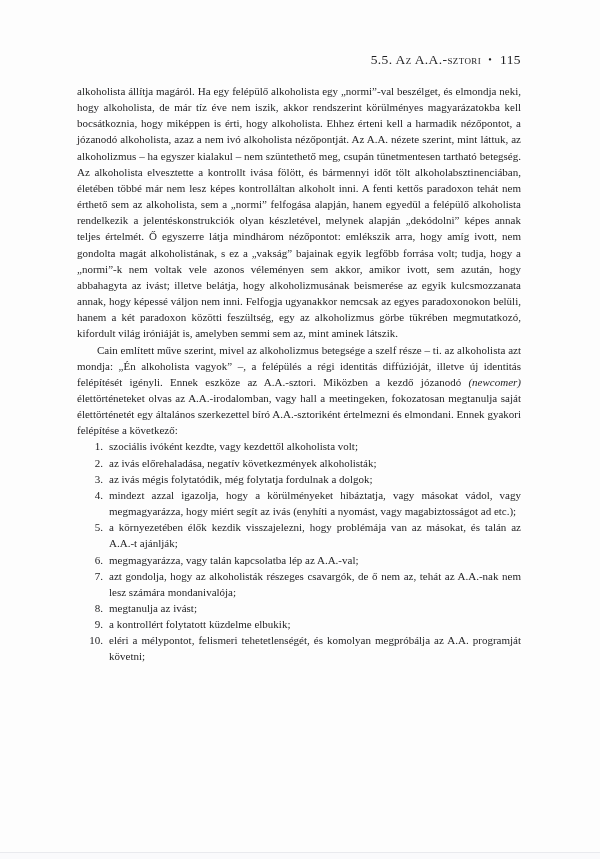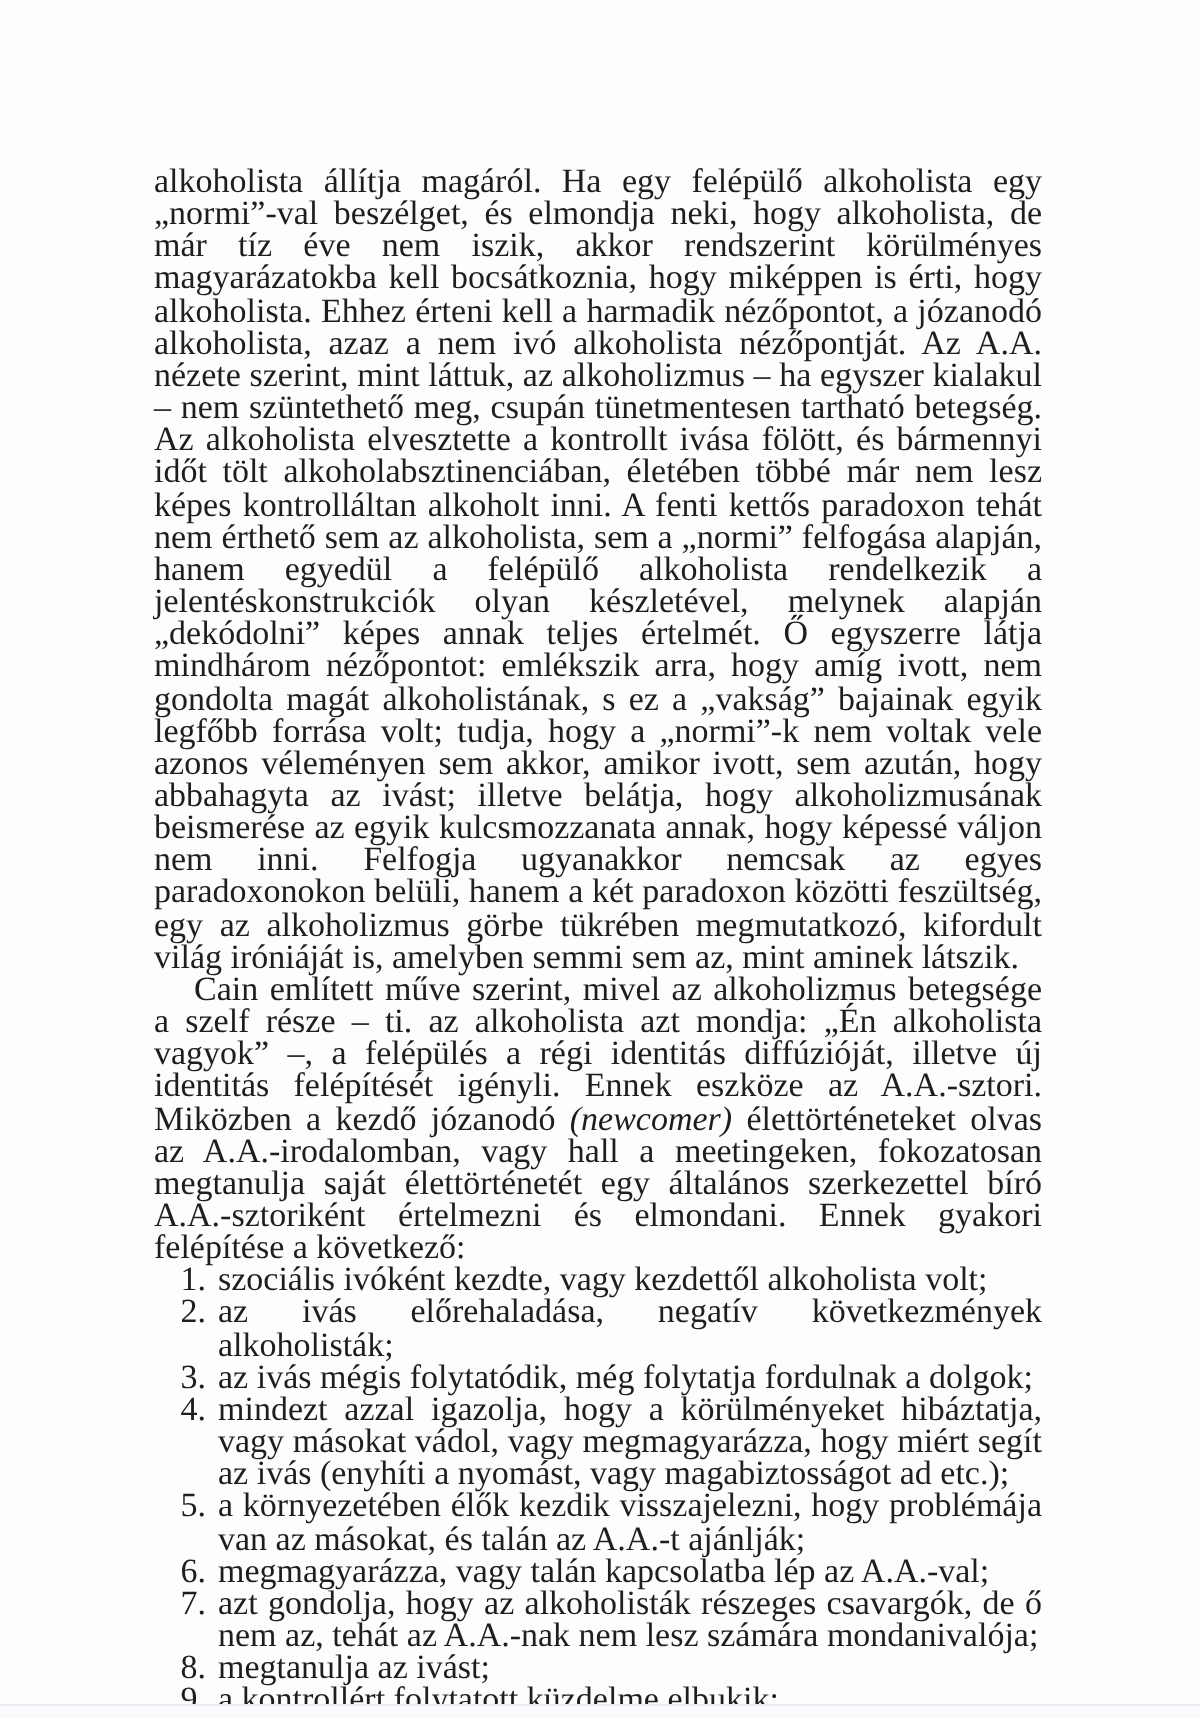--- a/index.html
+++ b/index.html
@@ -34,21 +34,21 @@
     vertical-align: 1.5px;
   }
   .header-page {
     font-variant: normal;
   }
   .body-text {
     position: absolute;
     top: 83px;
     left: 77px;
     width: 444px;
-    font-size: 17px;
+    font-size: 11px;
     line-height: 16.15px;
     text-align: justify;
   }
   p.para {
     margin: 0;
     padding: 0;
   }
   p.para.indent {
     text-indent: 20px;
   }
@@ -78,20 +78,23 @@
     height: 6px;
     border-top: 1px solid #e9eaee;
     background: #fafafc;
   }
 </style>
 </head>
 <body>
 
 <div class="page">
 
+  <div class="running-header">
+    <span class="header-title">5.5. Az A.A.-sztori</span><span class="header-sep">•</span><span class="header-page">115</span>
+  </div>
 
   <div class="body-text" id="body-text">
       <p class="para">alkoholista állítja magáról. Ha egy felépülő alkoholista egy „normi”-val beszélget, és elmondja neki, hogy alkoholista, de már tíz éve nem iszik, akkor rendszerint körülményes magyarázatokba kell bocsátkoznia, hogy miképpen is érti, hogy alkoholista. Ehhez érteni kell a harmadik nézőpontot, a józanodó alkoholista, azaz a nem ivó alkoholista nézőpontját. Az A.A. nézete szerint, mint láttuk, az alkoholizmus – ha egyszer kialakul – nem szüntethető meg, csupán tünetmentesen tartható betegség. Az alkoholista elvesztette a kontrollt ivása fölött, és bármennyi időt tölt alkoholabsztinenciában, életében többé már nem lesz képes kontrolláltan alkoholt inni. A fenti kettős paradoxon tehát nem érthető sem az alkoholista, sem a „normi” felfogása alapján, hanem egyedül a felépülő alkoholista rendelkezik a jelentéskonstrukciók olyan készletével, melynek alapján „dekódolni” képes annak teljes értelmét. Ő egyszerre látja mindhárom nézőpontot: emlékszik arra, hogy amíg ivott, nem gondolta magát alkoholistának, s ez a „vakság” bajainak egyik legfőbb forrása volt; tudja, hogy a „normi”-k nem voltak vele azonos véleményen sem akkor, amikor ivott, sem azután, hogy abbahagyta az ivást; illetve belátja, hogy alkoholizmusának beismerése az egyik kulcsmozzanata annak, hogy képessé váljon nem inni. Felfogja ugyanakkor nemcsak az egyes paradoxonokon belüli, hanem a két paradoxon közötti feszültség, egy az alkoholizmus görbe tükrében megmutatkozó, kifordult világ iróniáját is, amelyben semmi sem az, mint aminek látszik.</p>
       <p class="para indent">Cain említett műve szerint, mivel az alkoholizmus betegsége a szelf része – ti. az alkoholista azt mondja: „Én alkoholista vagyok” –, a felépülés a régi identitás diffúzióját, illetve új identitás felépítését igényli. Ennek eszköze az A.A.-sztori. Miközben a kezdő józanodó <i>(newcomer)</i> élettörténeteket olvas az A.A.-irodalomban, vagy hall a meetingeken, fokozatosan megtanulja saját élettörténetét egy általános szerkezettel bíró A.A.-sztoriként értelmezni és elmondani. Ennek gyakori felépítése a következő:</p>
       <div class="numbered-list">
         <div class="list-item">
           <span class="num">1.</span>
           <div class="item-text">szociális ivóként kezdte, vagy kezdettől alkoholista volt;</div>
         </div>
         <div class="list-item">
@@ -119,18 +122,22 @@
           <div class="item-text">azt gondolja, hogy az alkoholisták részeges csavargók, de ő nem az, tehát az A.A.-nak nem lesz számára mondanivalója;</div>
         </div>
         <div class="list-item">
           <span class="num">8.</span>
           <div class="item-text">megtanulja az ivást;</div>
         </div>
         <div class="list-item">
           <span class="num">9.</span>
           <div class="item-text">a kontrollért folytatott küzdelme elbukik;</div>
         </div>
+        <div class="list-item">
+          <span class="num">10.</span>
+          <div class="item-text">eléri a mélypontot, felismeri tehetetlenségét, és komolyan megpróbálja az A.A. programját követni;</div>
+        </div>
       </div>
     </div>
 
   <div class="page-bottom-edge"></div>
 
 </div>
 
 </body></html>

